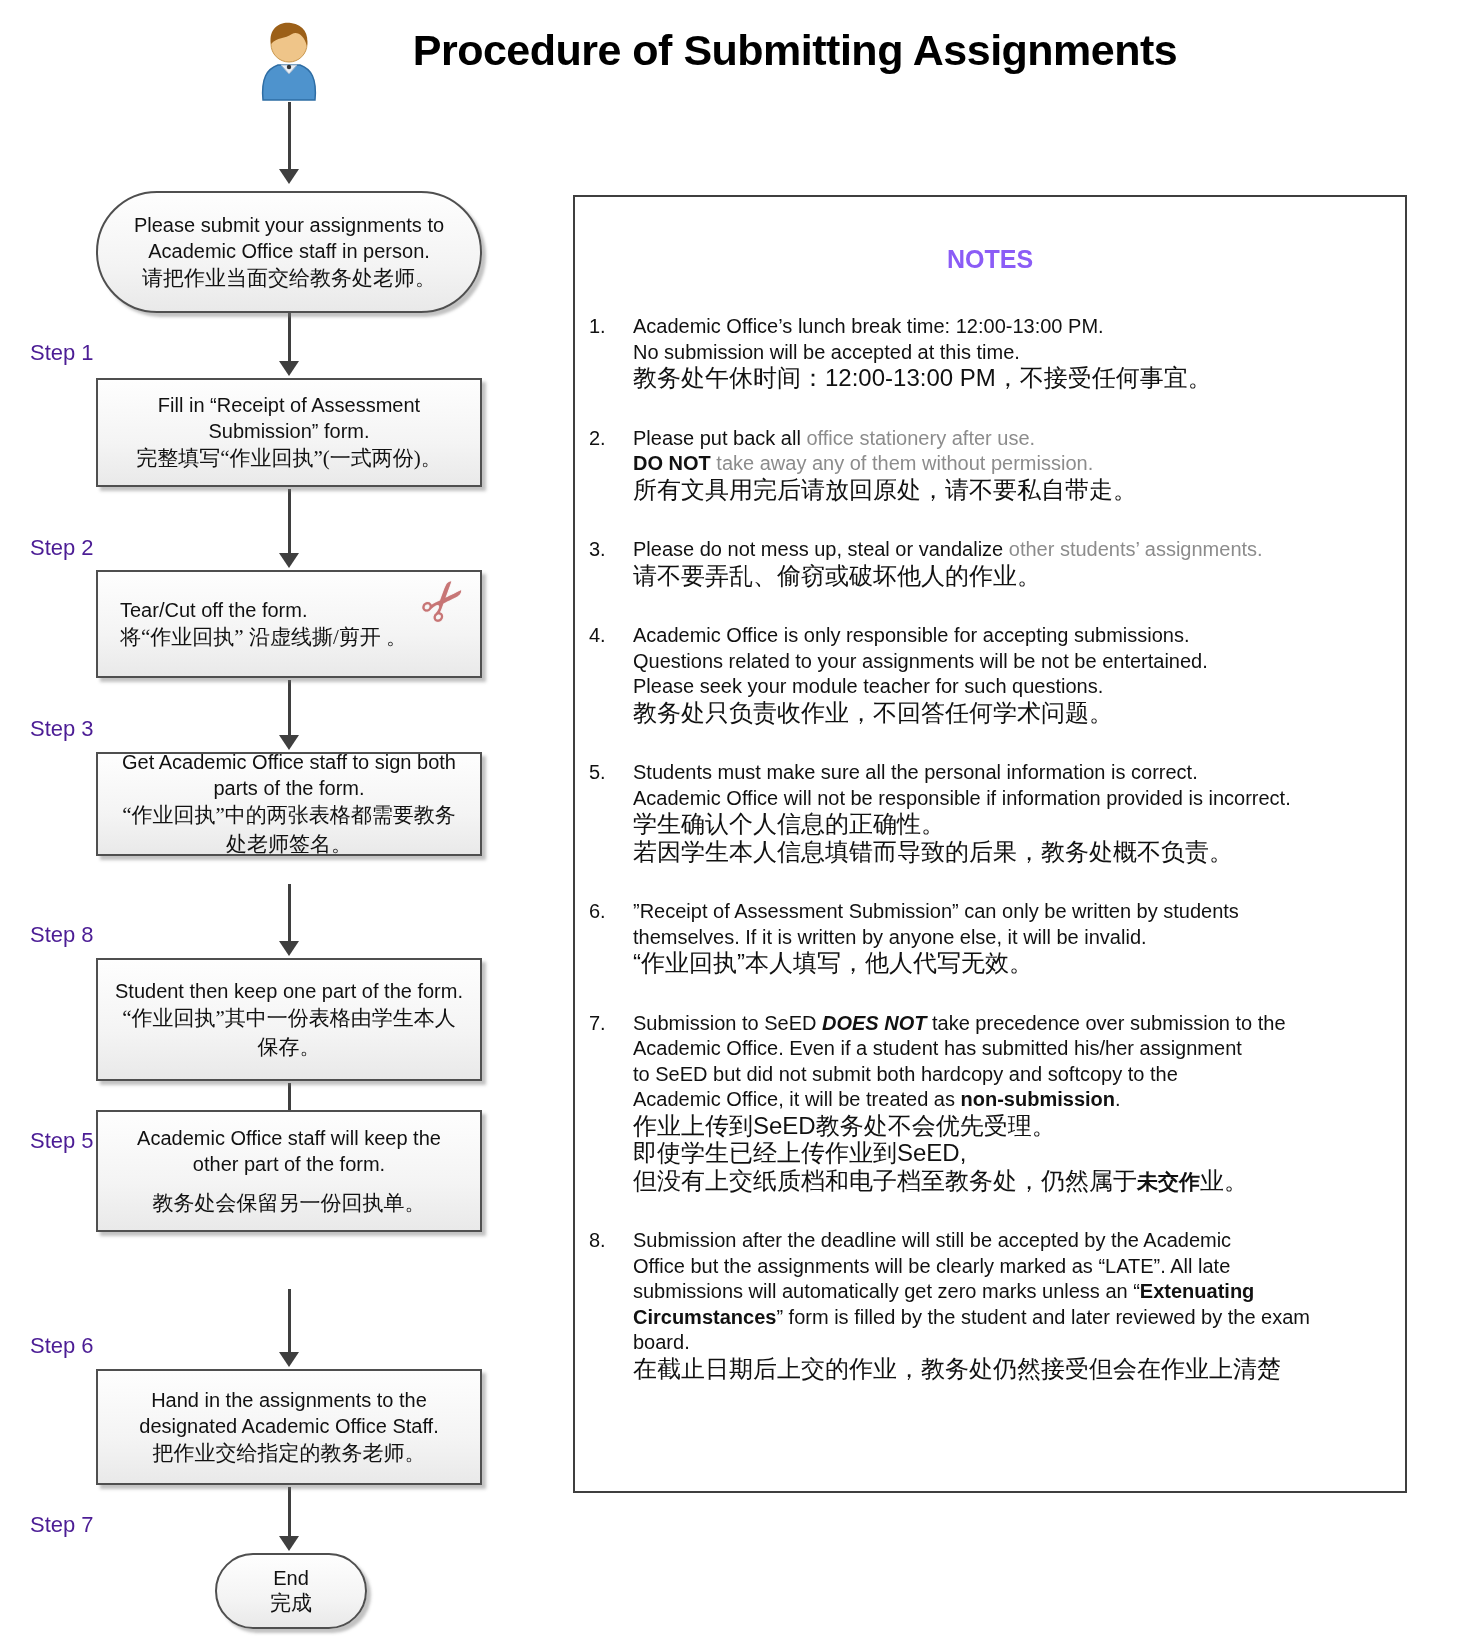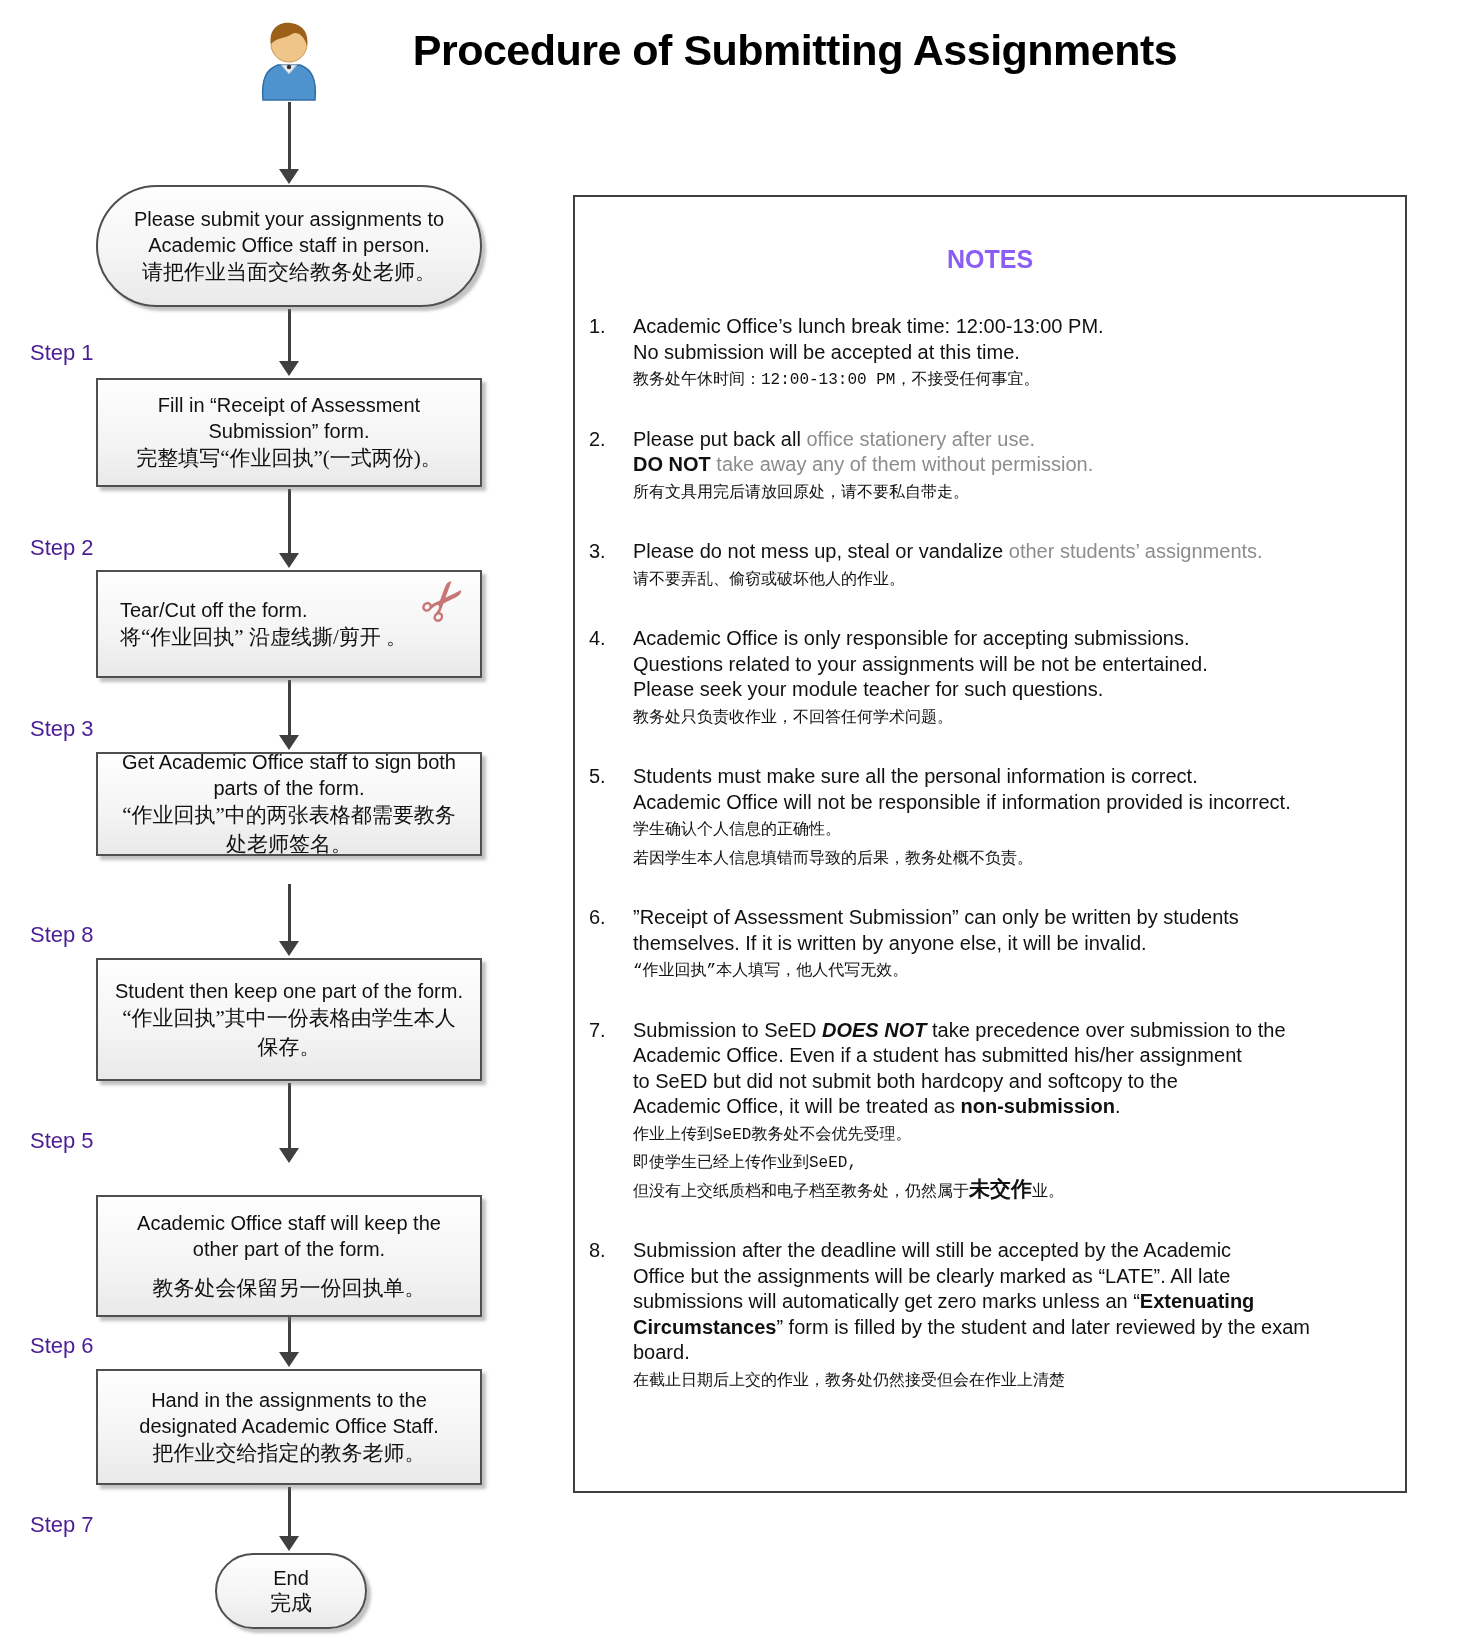--- a/index.html
+++ b/index.html
@@ -22,26 +22,26 @@
   .node{
     position:absolute;left:96px;width:386px;box-sizing:border-box;
     background:linear-gradient(to bottom,#fefefe 0%,#f4f4f4 60%,#e9e9e9 100%);
     border:2px solid #4f4f4f;box-shadow:4px 4px 3px rgba(120,120,120,0.45);
     display:flex;flex-direction:column;align-items:center;justify-content:center;
     text-align:center;padding:6px 16px;
   }
   .node .en{font-size:20px;line-height:26px;color:#111;}
   .node .zh{font-size:21px;line-height:29px;color:#111;font-family:"Liberation Serif",serif;}
   .stadium{border-radius:62px;}
-  .start-node{top:185px;height:122px;}
+  .start-node{top:191px;height:122px;}
   .box-s1{top:378px;height:109px;}
   .box-s2{top:570px;height:108px;align-items:flex-start;text-align:left;padding-left:22px;}
   .box-s3{top:752px;height:104px;}
   .box-s4{top:958px;height:123px;}
-  .box-s5{top:1195px;height:122px;gap:12px;}
+  .box-s5{top:1110px;height:122px;gap:12px;}
   .box-s6{top:1369px;height:116px;}
   .end-node{left:215px;top:1553px;width:152px;height:76px;border-radius:38px;padding:2px 8px;}
   .end-node .en{line-height:24px;}
   .end-node .zh{line-height:26px;}
   .scissors{
     position:absolute;right:14px;top:2px;font-size:54px;color:#bf5f5f;
     transform:rotate(-48deg);opacity:0.85;line-height:1;
     text-shadow:0 0 1px #d89b9b;
   }
   .step-label{position:absolute;left:30px;font-size:22px;color:#4c1d95;}
@@ -54,21 +54,21 @@
   }
   .notes-heading{margin-top:48px;text-align:center;font-size:25px;font-weight:bold;color:#8b5cf6;}
   .notes-list{margin-top:40px;padding:0 14px 0 14px;}
   .note-item{display:flex;margin-bottom:33px;}
   .note-num{width:44px;flex:0 0 44px;font-size:20px;line-height:25.5px;color:#111;}
   .note-body{flex:1;}
   .note-line{font-size:20px;line-height:25.5px;color:#111;white-space:nowrap;}
   .seg-b{font-weight:bold;}
   .seg-bi{font-weight:bold;font-style:italic;}
   .seg-g{color:#8c8c8c;}
-  .seg-zh{font-family:Liberation Mono, monospace;font-size:16px;margin-top:44px;}
+  .seg-zh{font-family:Liberation Sans, sans-serif;font-size:24px;margin-top:44px;}
   .seg-zhb{font-family:"Liberation Serif",serif;font-size:21px;font-weight:bold;}
 </style>
 </head>
 <body>
 
 <div class="page">
 
   <div class="title">Procedure of Submitting Assignments</div>
 
   <div class="person">

